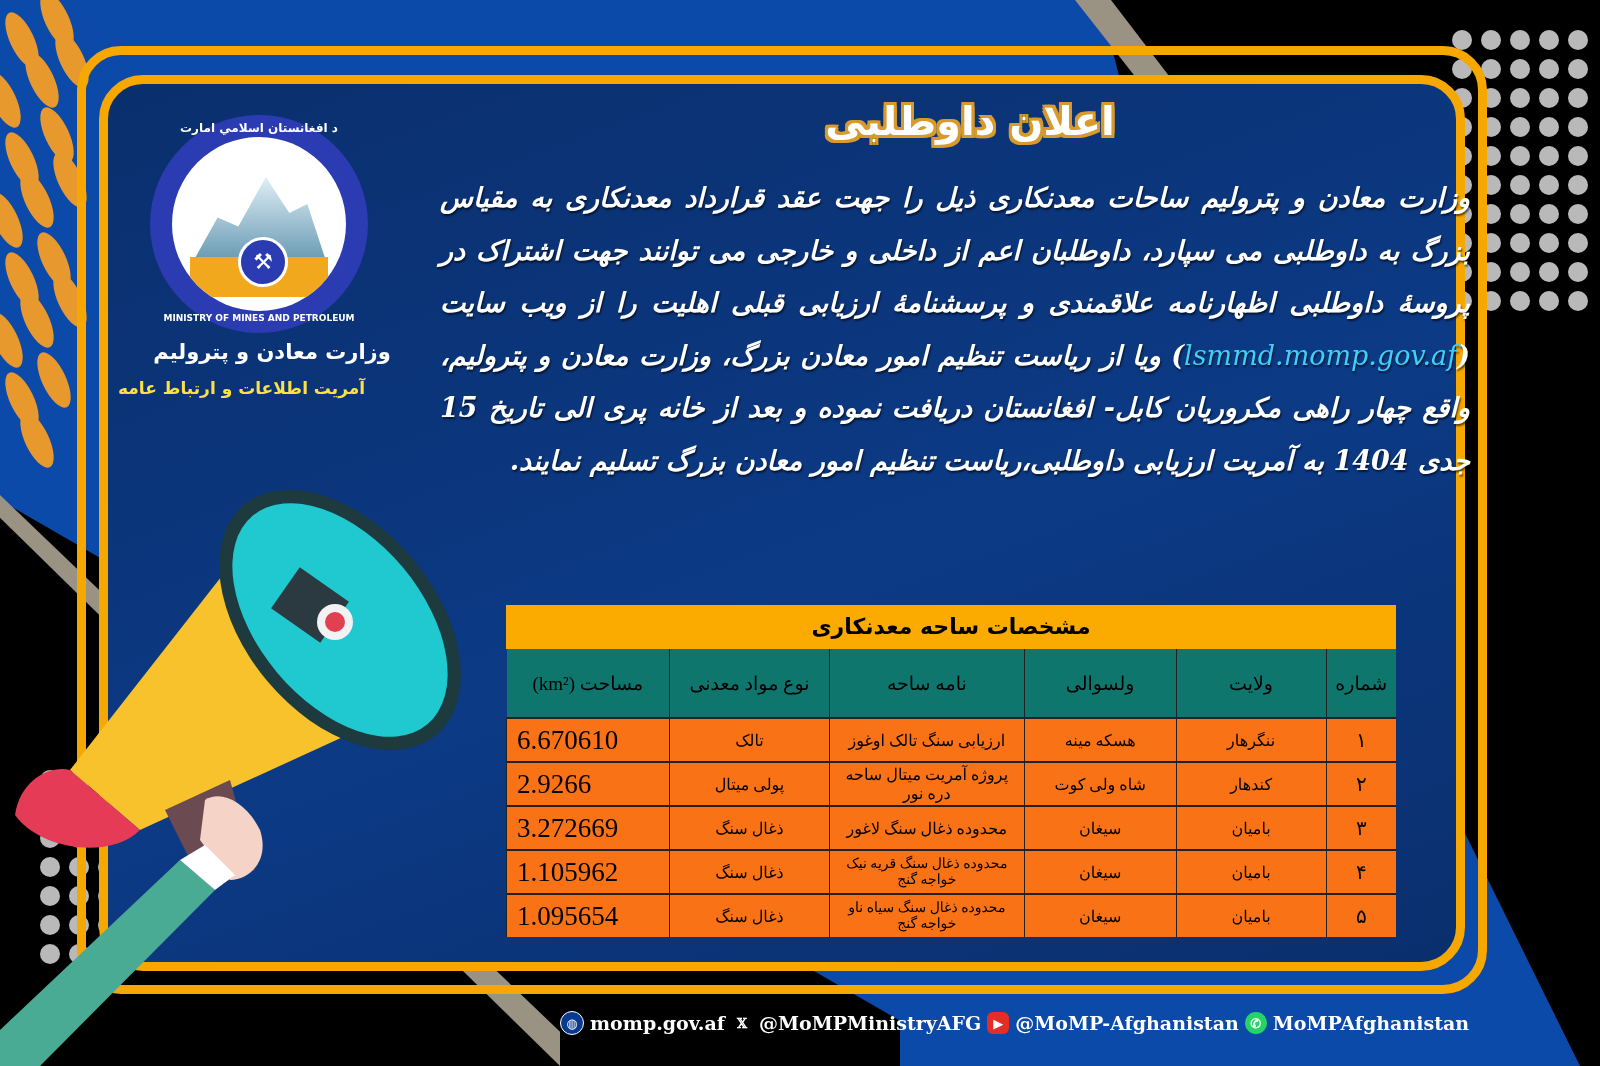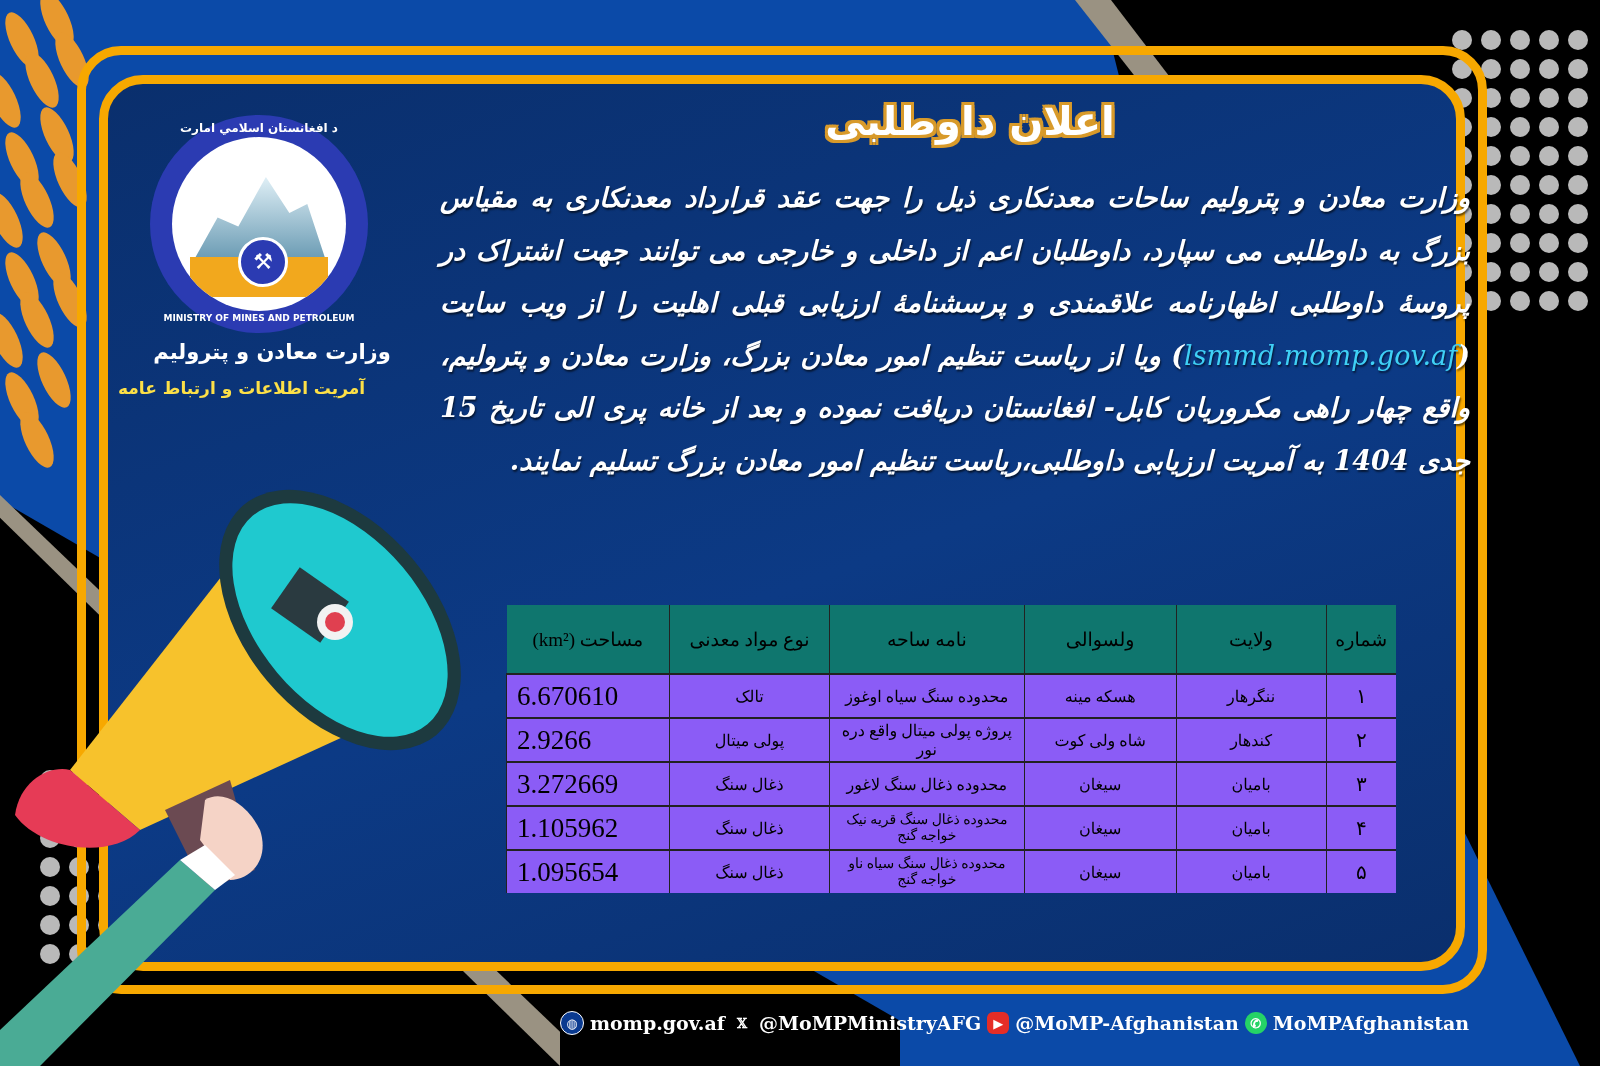--- a/index.html
+++ b/index.html
@@ -22,21 +22,21 @@
   .logo-ring-text { position:absolute; left:0; width:218px; text-align:center; color:#fff; font-size:9px; font-weight:bold; }
   .org-name { position:absolute; left:132px; top:340px; width:280px; text-align:center; color:#fff; font-weight:bold; font-size:21px; direction:rtl; }
   .org-sub { position:absolute; left:118px; top:378px; width:280px; text-align:left; color:#fde047; font-weight:bold; font-size:17px; direction:rtl; }
   .title { position:absolute; left:700px; top:98px; width:540px; text-align:center; direction:rtl; color:#fff; font-size:40px; font-weight:bold; text-shadow: -3px -3px 0 #d89a2a, 3px -3px 0 #d89a2a, -3px 3px 0 #d89a2a, 3px 3px 0 #d89a2a, 0 3px 0 #d89a2a, 0 -3px 0 #d89a2a, 3px 0 0 #d89a2a, -3px 0 0 #d89a2a; }
   .body-text { position:absolute; left:440px; top:172px; width:1030px; direction:rtl; text-align:justify; text-align-last:right; color:#fff; font-family:"DejaVu Serif", serif; font-size:27px; line-height:52.5px; font-weight:bold; text-shadow:1px 2px 2px rgba(0,0,0,.6);font-style:italic; }
   .body-text .link { color:#3fd0f5; font-weight:normal; }
   .table-wrap { position:absolute; left:506px; top:605px; width:890px; }
   .table-title { background:#fbab00; height:44px; text-align:center; line-height:44px; font-weight:bold; font-size:22px; direction:rtl; color:#000; }
   table { width:890px; border-collapse:collapse; direction:rtl; font-family:"Liberation Serif", serif; }
   th { background:#0f766e; font-weight:normal; height:66px; font-size:19px; border-left:1px solid #222; color:#000; }
-  td { background:#8b5cf6; border-top:2px solid #222; border-left:1px solid #222; text-align:center; font-size:16px; color:#000; height:42px; padding:0 4px; }
+  td { background:#f97316; border-top:2px solid #222; border-left:1px solid #222; text-align:center; font-size:16px; color:#000; height:42px; padding:0 4px; }
   td.num { text-align:left; font-size:27px; padding-left:10px; }
   td.idx { font-size:20px; }
   .footer { position:absolute; left:560px; top:1008px; height:30px; display:flex; align-items:center; gap:6px; color:#fff; font-family:"DejaVu Serif", serif; font-weight:bold; font-size:19px; }
   .ficon { width:22px; height:22px; border-radius:50%; display:inline-flex; align-items:center; justify-content:center; font-size:13px; color:#fff; }
   .megaphone { position:absolute; left:0; top:470px; width:480px; height:596px; }
 </style>
 </head>
 <body>
 
 <div class="bg-black-tr"></div>
@@ -185,20 +185,21 @@
   <polygon points="180,390 205,375 235,405 215,420" fill="#ffffff"></polygon>
 </svg>
 
 <div class="title">اعلان داوطلبی</div>
 
 <div class="body-text">
   <span>وزارت معادن و پترولیم ساحات معدنکاری ذیل را جهت عقد قرارداد معدنکاری به مقیاس بزرگ به داوطلبی می سپارد، داوطلبان اعم از داخلی و خارجی می توانند جهت اشتراک در پروسهٔ داوطلبی اظهارنامه علاقمندی و پرسشنامهٔ ارزیابی قبلی اهلیت را از ویب سایت (</span><span class="link">lsmmd.momp.gov.af</span><span>) ویا از ریاست تنظیم امور معادن بزرگ، وزارت معادن و پترولیم، واقع چهار راهی مکروریان کابل- افغانستان دریافت نموده و بعد از خانه پری الی تاریخ 15 جدی 1404 به آمریت ارزیابی داوطلبی،ریاست تنظیم امور معادن بزرگ تسلیم نمایند.</span>
 </div>
 
 <div class="table-wrap">
+  <div class="table-title">مشخصات ساحه معدنکاری</div>
   <table>
     <colgroup>
       <col style="width:70px">
         <col style="width:150px">
         <col style="width:152px">
         <col style="width:195px">
         <col style="width:160px">
         <col style="width:163px">
     </colgroup>
     <thead>
@@ -209,29 +210,29 @@
         <th>نامه ساحه</th>
         <th>نوع مواد معدنی</th>
         <th style="border-left:none">مساحت (km²)</th>
       </tr>
     </thead>
     <tbody>
       <tr>
         <td class="idx">١</td>
         <td>ننگرهار</td>
         <td>هسکه مینه</td>
-        <td>محدوده سنگ سیاه اوغوز</td>
+        <td>ارزیابی سنگ تالک اوغوز</td>
         <td>تالک</td>
         <td class="num">6.670610</td>
       </tr>
       <tr>
         <td class="idx">٢</td>
         <td>کندهار</td>
         <td>شاه ولی کوت</td>
-        <td>پروژه پولی میتال واقع دره نور</td>
+        <td>پروژه آمریت میتال ساحه دره نور</td>
         <td>پولی میتال</td>
         <td class="num">2.9266</td>
       </tr>
       <tr>
         <td class="idx">٣</td>
         <td>بامیان</td>
         <td>سیغان</td>
         <td>محدوده ذغال سنگ لاغور</td>
         <td>ذغال سنگ</td>
         <td class="num">3.272669</td>

